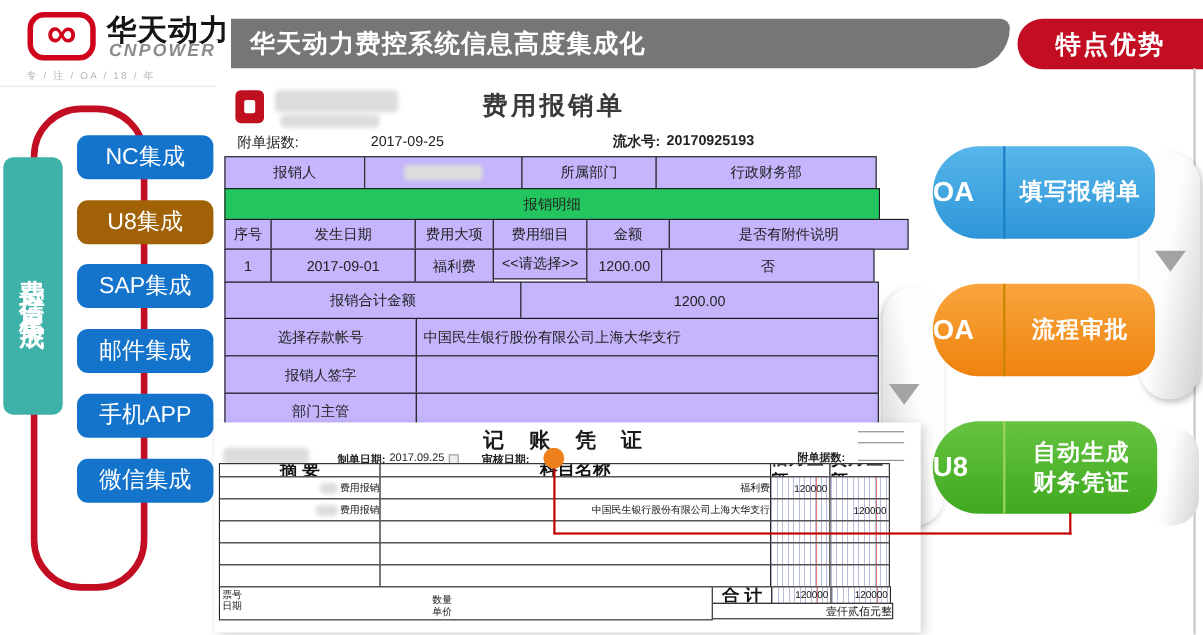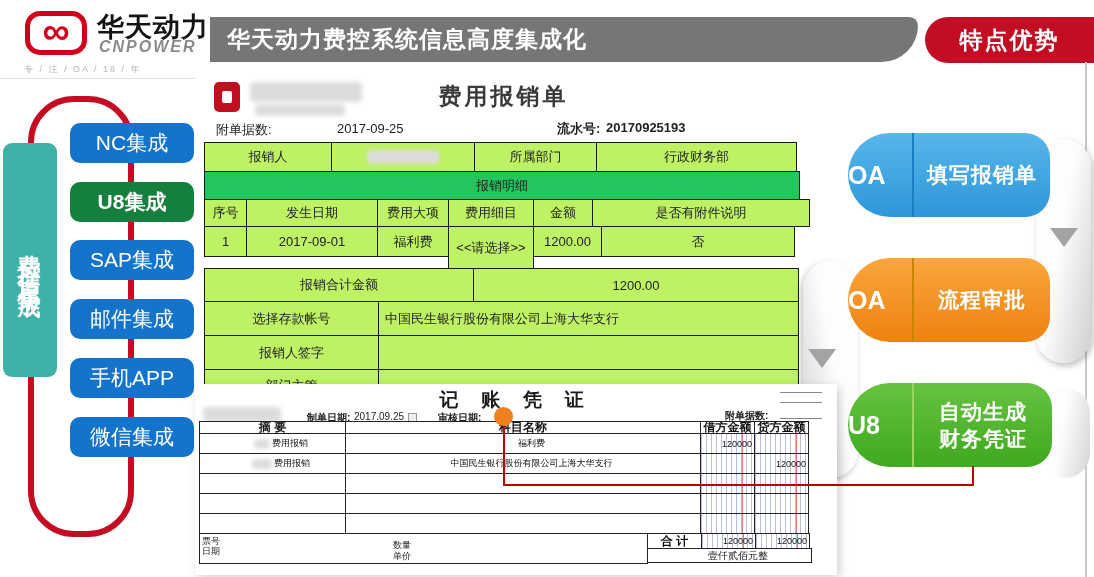--- a/index.html
+++ b/index.html
@@ -25,55 +25,55 @@
     color:#fff;font-size:23px;font-weight:bold;text-align:center;line-height:46px;letter-spacing:2px}
   .right-edge{left:1085px;top:62px;width:2px;height:515px;background:#c9c9c9}
 
   
   .loop-outline{left:28px;top:96px;width:106px;height:441px;border:6px solid #c30d23;border-radius:46px;box-sizing:border-box}
   .teal-box{left:3px;top:143px;width:54px;height:234px;background:#3eb1a8;border-radius:9px;
     display:flex;align-items:center;justify-content:center}
   .teal-box span{writing-mode:vertical-rl;text-orientation:upright;color:#fff;font-size:23px;font-weight:bold;letter-spacing:8px}
   .side-btn{left:70px;width:124px;height:40px;background:#1474cc;border-radius:10px;color:#fff;
     font-size:21px;text-align:center;line-height:40px;cursor:pointer}
-  .side-btn.active{background:#15803d;font-weight:bold}
+  .side-btn.active{background:#a16207;font-weight:normal}
 
   
   .seal-icon{left:214px;top:82px;width:26px;height:30px;background:#c00f1e;border-radius:5px;
     display:flex;align-items:center;justify-content:center}
   .seal-icon i{display:block;width:10px;height:12px;background:#fff;border-radius:2px}
   .blob{background:#dcdcdc;filter:blur(2px);border-radius:4px}
   .form-title{left:205px;top:81px;width:597px;text-align:center;font-family:"Liberation Serif",serif;
     font-size:23px;font-weight:600;color:#3a3a3a;letter-spacing:3px}
   .meta{font-size:13px;color:#222}
   .meta.b{font-weight:bold}
 
   .ftable{left:205px;top:143px}
   .frow{display:flex}
-  .fc{box-sizing:border-box;border:1px solid #1a1a1a;margin:-1px 0 0 -1px;background:#bef264;
+  .fc{box-sizing:border-box;border:1px solid #1a1a1a;margin:-1px 0 0 -1px;background:#c4b5fd;
     display:flex;align-items:center;justify-content:center;font-size:13px;color:#222}
   .fc.gray{background:#22c55e}
   .fc.left{justify-content:flex-start;padding-left:6px}
 
   
   .voucher{left:195px;top:384px;width:642px;height:191px;background:#fff;z-index:5;
     box-shadow:3px 3px 9px rgba(0,0,0,.18)}
   .v-title{position:absolute;left:0;top:3px;width:100%;text-align:center;font-family:"Liberation Serif",serif;
     font-size:19px;font-weight:bold;letter-spacing:9px;color:#1a1a1a}
   .v-meta{position:absolute;font-size:10px;color:#222;font-weight:bold}
   .v-meta.val{font-weight:normal}
   .v-line{position:absolute;border-top:1px solid #888}
   .v-box{position:absolute;width:9px;height:9px;border:1px solid #999;background:#efefef;box-sizing:border-box}
 
   .vtable{position:absolute;left:5px;top:38px;width:613px}
   .vrow{display:flex}
   .vc{box-sizing:border-box;border:1px solid #222;margin:-1px 0 0 -1px;background:#fff;
     display:flex;align-items:center;font-size:9px;color:#111;overflow:hidden}
-  .vc.c{justify-content:center;font-weight:bold;font-size:12px}
-  .vc.l{justify-content:center;padding-left:17px}
+  .vc.c{justify-content:center;font-weight:bold;font-size:16px}
+  .vc.l{justify-content:flex-end;padding-left:17px}
   .vc.ruled{justify-content:flex-end;padding-right:2px;
     background-image:
       linear-gradient(90deg,transparent calc(100% - 12px),#e87a7a calc(100% - 12px),#e87a7a calc(100% - 11px),transparent calc(100% - 11px)),
       repeating-linear-gradient(90deg,#b9bede 0 1px,transparent 1px 5px)}
   .vbig{position:relative}
   .vsmall{position:absolute;font-size:9px;color:#222}
 
   
   .dot{left:494px;top:407px;width:19px;height:19px;background:#ee7f1d;border-radius:50%;z-index:8}
   .rline{background:#c00000;z-index:7}
@@ -148,28 +148,28 @@
     <div class="fc" style="width:201px;height:30px">行政财务部</div>
   </div>
   <div class="frow">
     <div class="fc gray" style="width:596px;height:29px">报销明细</div>
   </div>
   <div class="frow">
     <div class="fc" style="width:43px;height:28px">序号</div>
     <div class="fc" style="width:132px;height:28px">发生日期</div>
     <div class="fc" style="width:72px;height:28px">费用大项</div>
     <div class="fc" style="width:86px;height:28px">费用细目</div>
-    <div class="fc" style="width:60px;height:28px">金额</div>
+    <div class="fc" style="width:76px;height:28px">金额</div>
     <div class="fc" style="width:218px;height:28px">是否有附件说明</div>
   </div>
   <div class="frow">
     <div class="fc" style="width:43px;height:31px">1</div>
     <div class="fc" style="width:132px;height:31px">2017-09-01</div>
     <div class="fc" style="width:72px;height:31px">福利费</div>
-    <div class="fc" style="width:86px;height:43px">&lt;&lt;请选择&gt;&gt;</div>
+    <div class="fc" style="width:86px;height:28px">&lt;&lt;请选择&gt;&gt;</div>
     <div class="fc" style="width:69px;height:31px">1200.00</div>
     <div class="fc" style="width:194px;height:31px">否</div>
   </div>
   <div class="frow">
     <div class="fc" style="width:270px;height:34px">报销合计金额</div>
     <div class="fc" style="width:326px;height:34px">1200.00</div>
   </div>
   <div class="frow">
     <div class="fc" style="width:175px;height:35px">选择存款帐号</div>
     <div class="fc left" style="width:421px;height:35px">中国民生银行股份有限公司上海大华支行</div>

